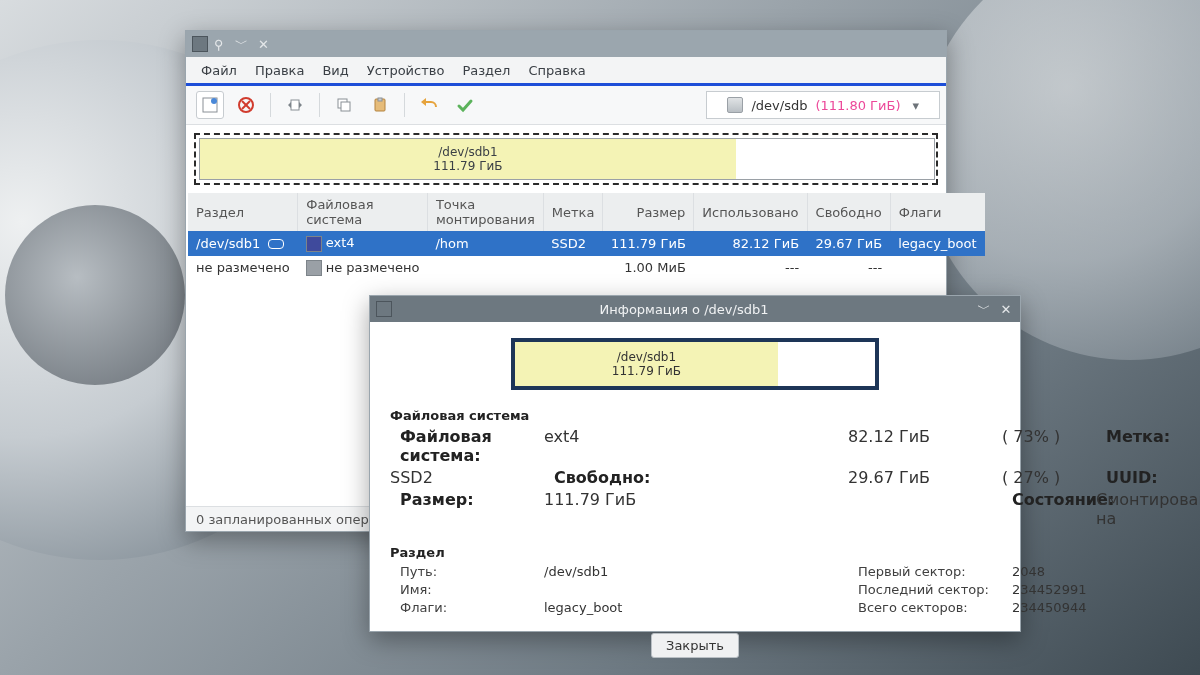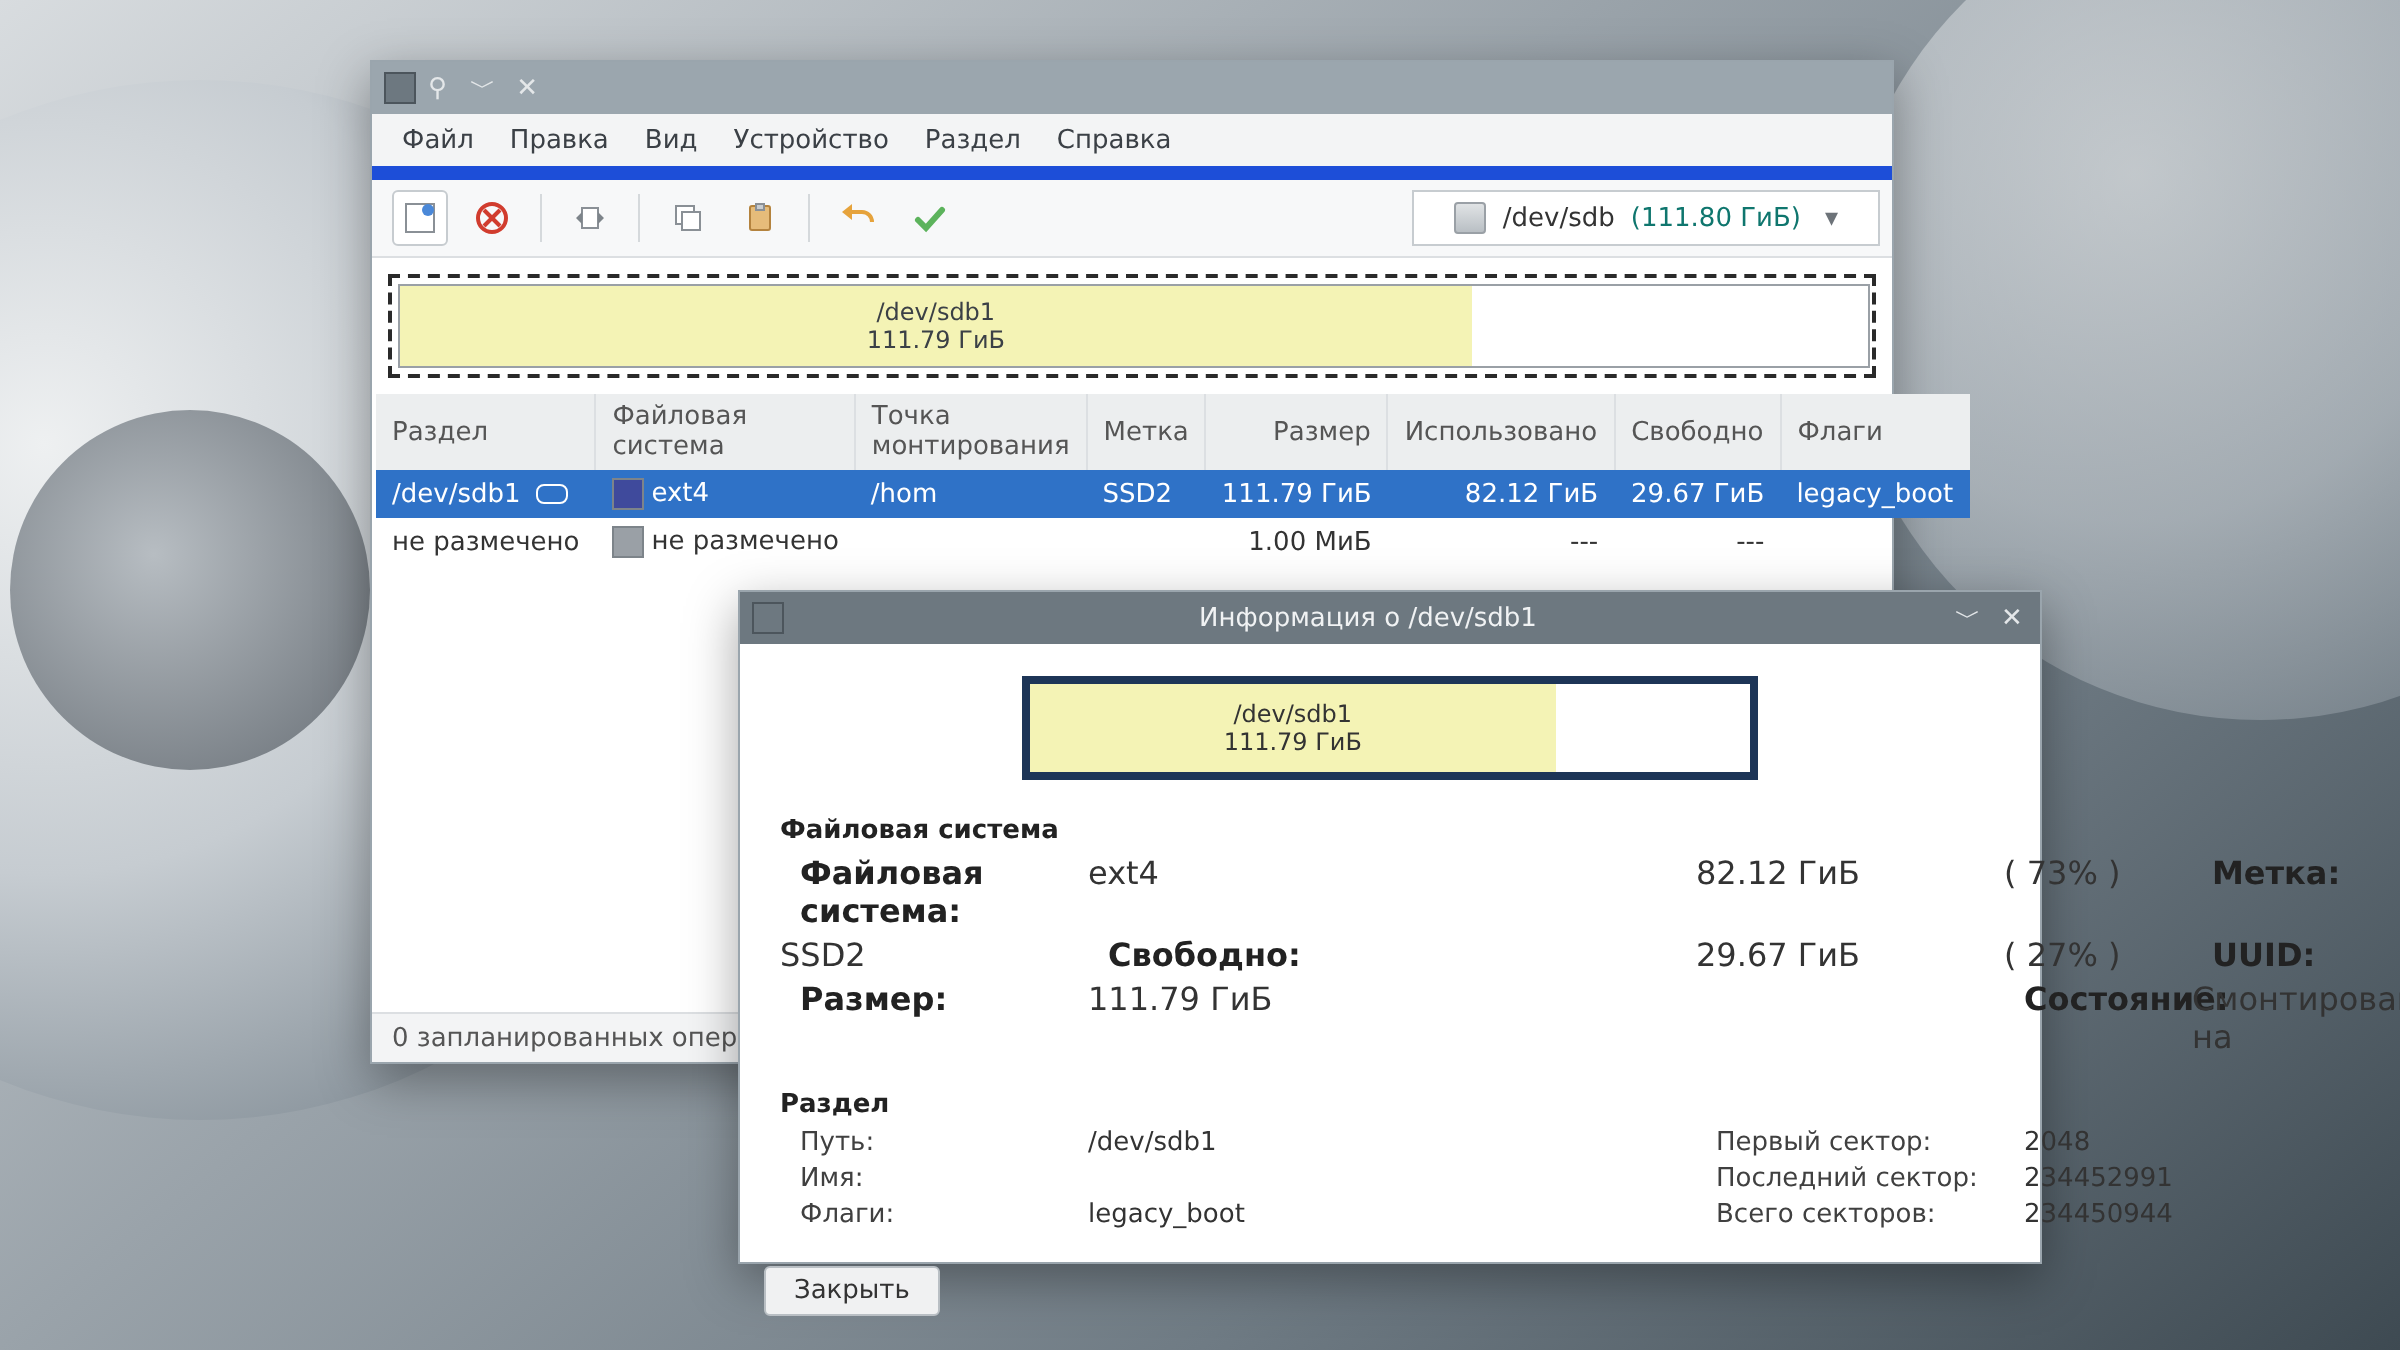--- a/index.html
+++ b/index.html
@@ -7,29 +7,29 @@
   
   .bg-disk{position:absolute;border-radius:50%;background:radial-gradient(circle at 35% 35%,#eef0f1,#c6ccd1 45%,#909aa2 75%,#5d676f);}
   .bg-hole{position:absolute;border-radius:50%;background:radial-gradient(circle at 40% 40%,#b7bdc2,#686f76);}
   
   .win{position:absolute;background:#fff;border:1px solid #9aa5ad;box-shadow:0 8px 24px rgba(0,0,0,.35);}
   .titlebar{height:26px;background:#9ba6ae;color:#fff;display:flex;align-items:center;padding:0 6px;font-size:13px;}
   .titlebar .ticon{width:14px;height:14px;margin-right:6px;background:#6d7880;border:1px solid #4c555c;}
   .titlebar .ttext{flex:1;text-align:center;color:#f0f2f3;}
   .titlebar .tbtn{width:16px;height:16px;margin-left:6px;display:flex;align-items:center;justify-content:center;color:#e4e7e9;cursor:pointer;}
   
-  .menubar{height:26px;display:flex;align-items:center;padding:0 6px;border-bottom:7px solid #1d4ed8;background:#f3f4f5;}
+  .menubar{height:26px;display:flex;align-items:center;padding:0 6px;border-bottom:3px solid #1d4ed8;background:#f3f4f5;}
   .menubar span{padding:3px 9px;color:#3b4046;cursor:pointer;}
   .toolbar{height:38px;display:flex;align-items:center;padding:0 6px;border-bottom:1px solid #dcdfe2;background:#f7f8f9;}
   .tool{width:26px;height:26px;margin:0 4px;border:1px solid transparent;border-radius:3px;display:flex;align-items:center;justify-content:center;cursor:pointer;}
   .tool.boxed{border-color:#c7ccd0;background:#fff;}
   .tsep{width:1px;height:24px;background:#d5d9dc;margin:0 6px;}
   .devsel{margin-left:auto;height:26px;border:1px solid #c7ccd0;background:#fff;display:flex;align-items:center;padding:0 20px;gap:8px;min-width:180px;cursor:pointer;}
   .devsel .disk-ico{width:14px;height:14px;background:linear-gradient(#e0e3e5,#b9bfc4);border:1px solid #9aa0a6;border-radius:2px;}
-  .devsel .sz{color:#0f766e;}
+  .devsel .sz{color:#ec4899;}
   .devsel .chev{margin-left:4px;color:#6d7379;}
   
   .mapwrap{margin:8px;border:2px dashed #2a2a2a;padding:3px;}
   .map{height:40px;display:flex;}
   .map .used{background:#f4f3b5;border-right:0;display:flex;flex-direction:column;align-items:center;justify-content:center;font-size:12px;color:#3b4046;}
   .map .free{background:#fff;}
   .mapwrap,.map .used,.map .free{box-sizing:border-box;}
   .map-inner{display:flex;width:100%;height:100%;border:1px solid #9aa0a6;}
   
   table.pt{width:calc(100% - 4px);margin:0 2px;border-collapse:collapse;font-size:13px;}
@@ -48,21 +48,21 @@
   
   .info-body{padding:12px 20px 10px;color:#333;}
   .info-map{width:360px;height:44px;margin:4px auto 18px;border:4px solid #1d3557;display:flex;}
   .info-map .used{background:#f4f3b5;display:flex;flex-direction:column;align-items:center;justify-content:center;font-size:12px;}
   .info-map .free{background:#fff;}
   .sect-h{font-weight:bold;margin:4px 0 4px;color:#222;}
   .kv{display:grid;grid-template-columns:150px 300px 150px 90px 50px;column-gap:4px;row-gap:3px;font-size:16px;}
   .kv .k{font-weight:bold;color:#222;padding-left:10px;}
   .kv2{display:grid;grid-template-columns:150px 300px 160px 100px;column-gap:4px;row-gap:3px;font-size:13px;}
   .kv2 .k{font-weight:normal;color:#404040;padding-left:10px;}
-  .dlg-btnrow{display:flex;justify-content:flex-start;padding:8px 12px 12px;border-top:0;}
+  .dlg-btnrow{display:flex;justify-content:center;padding:8px 12px 12px;border-top:0;}
   .btn{border:1px solid #b9bfc4;background:#f0f1f2;padding:4px 14px;border-radius:3px;cursor:pointer;}
   
   svg{display:block;}
 </style>
 </head>
 <body>
 
 <div class="bg-disk" style="left:-160px;top:40px;width:520px;height:520px;"></div>
 <div class="bg-hole" style="left:5px;top:205px;width:180px;height:180px;"></div>
 <div class="bg-disk" style="right:-140px;top:-60px;width:420px;height:420px;opacity:.6"></div>

